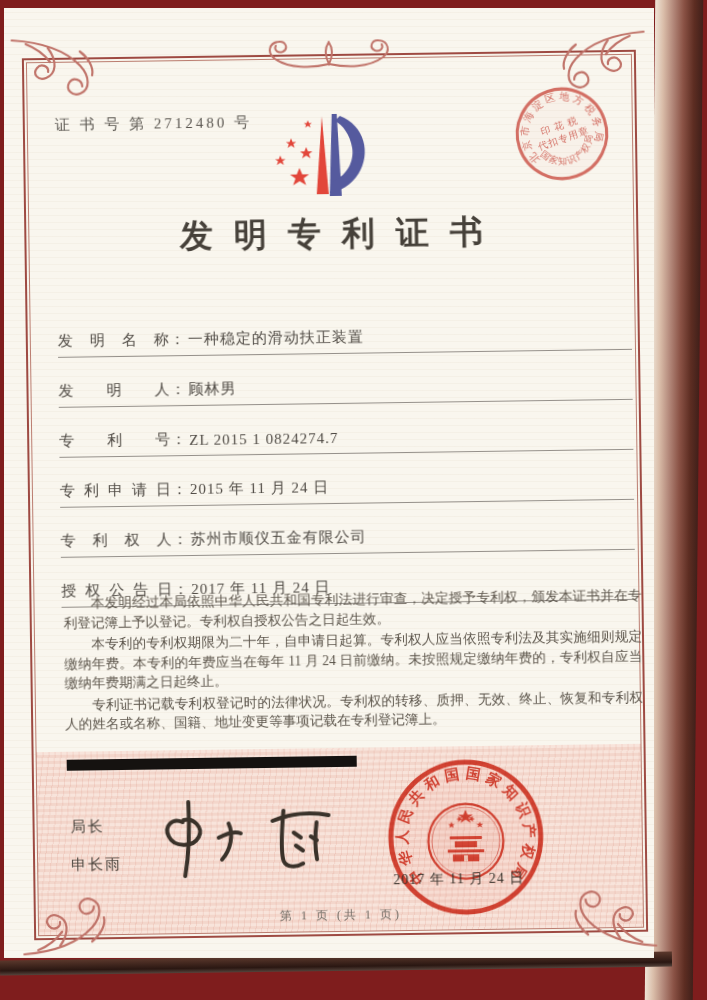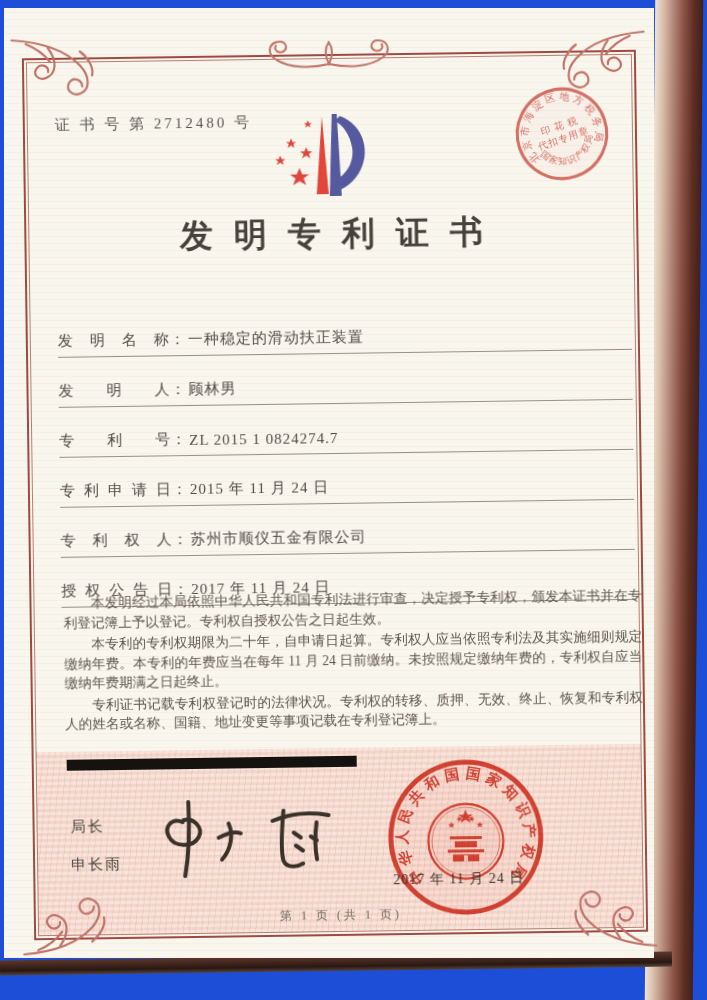--- a/index.html
+++ b/index.html
@@ -1,18 +1,18 @@
 <!DOCTYPE html>
 <html><head>
 <meta charset="utf-8">
 <style>
   html,body{margin:0;padding:0;background:#ffffff;}
   .scene{
     position:relative;width:707px;height:1000px;overflow:hidden;
-    background:#1d4ed8;
+    background:#7f1d1d;
     font-family:"Liberation Serif","DejaVu Serif",serif;
   }
   
   .book-edge{
     position:absolute;left:650px;top:-6px;width:48px;height:1012px;
     background:linear-gradient(90deg,#efe4d6 0%,#d9bCA8 18%,#b3887a 38%,#8a5245 60%,#5d2d22 82%,#41201a 100%);
     transform:rotate(0.6deg);
   }
   .bottom-shadow{
     position:absolute;left:0px;top:956px;width:672px;height:15px;

